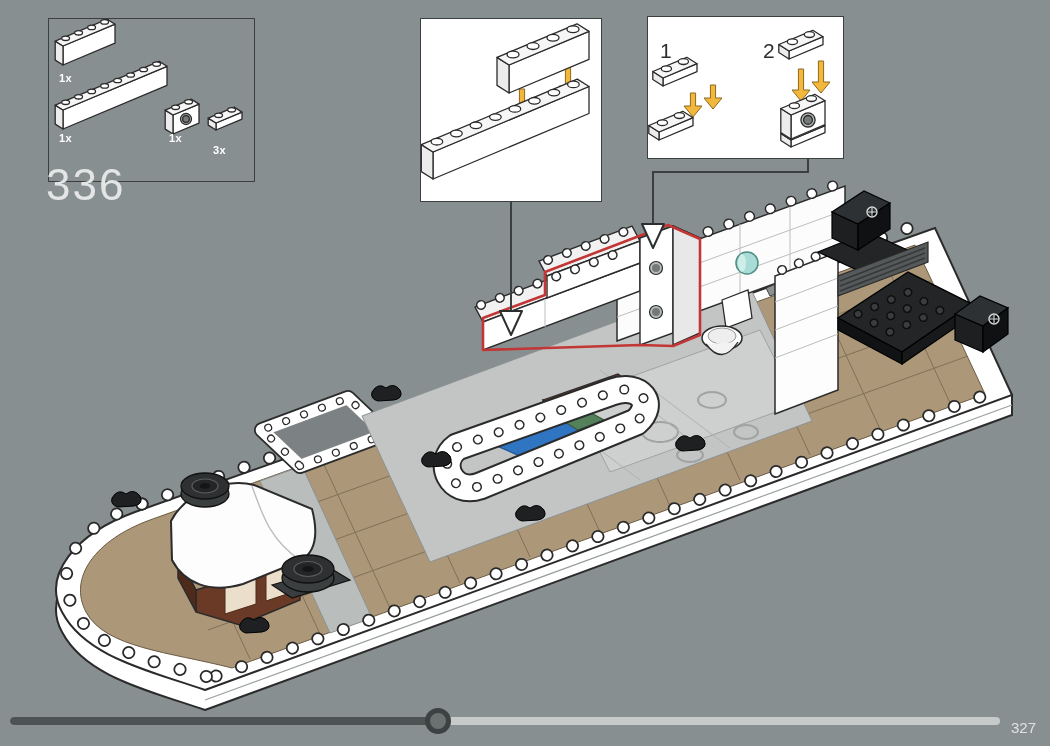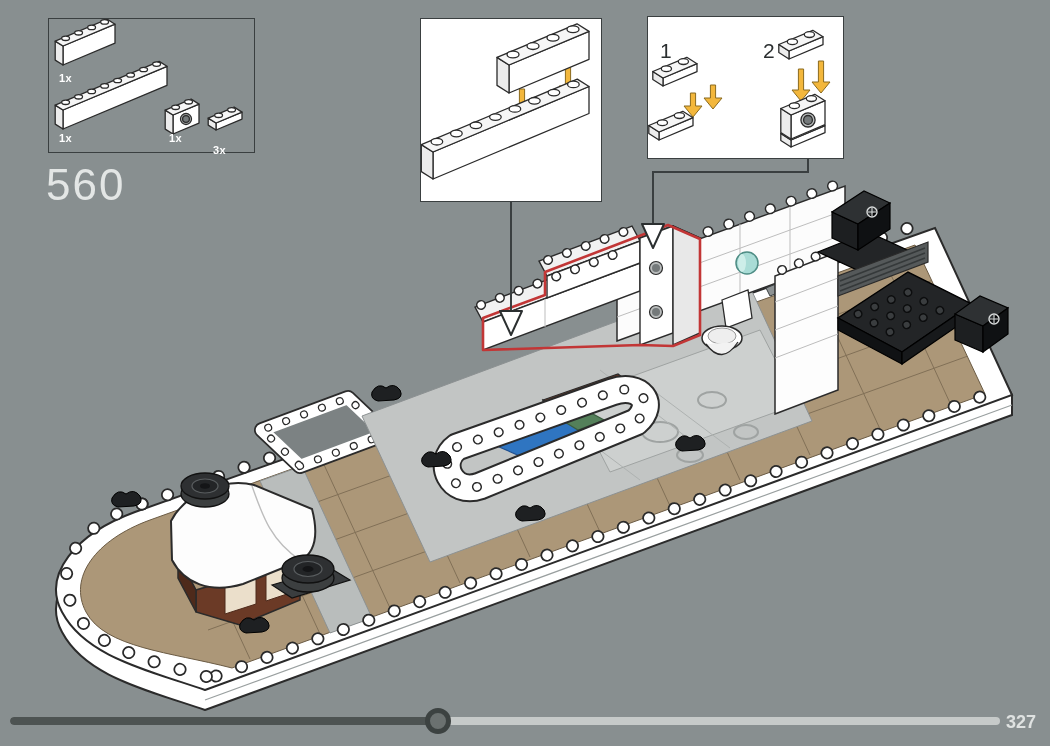--- a/index.html
+++ b/index.html
@@ -1,33 +1,33 @@
 <!DOCTYPE html>
 <html><head>
 <meta charset="utf-8">
 <style>
   html,body{margin:0;padding:0;}
   body{width:1050px;height:746px;overflow:hidden;font-family:"Liberation Sans",sans-serif;background:#888F90;}
   .page{position:relative;width:1050px;height:746px;}
   #scene{position:absolute;left:0;top:0;}
   .panel{position:absolute;border:1.5px solid #3A3F40;box-sizing:border-box;}
-  .parts-box{left:48px;top:18px;width:207px;height:135px;background:transparent;}
+  .parts-box{left:48px;top:18px;width:207px;height:164px;background:transparent;}
   .callout{background:#FFFFFF;}
   .callout-a{left:420px;top:18px;width:182px;height:184px;}
   .callout-b{left:647px;top:16px;width:197px;height:143px;}
   .panel svg{position:absolute;left:0;top:0;}
   .qty-label{position:absolute;color:#FFFFFF;font-size:11px;font-weight:bold;letter-spacing:.5px;}
   .substep-label{position:absolute;color:#2B2F30;font-size:21px;font-weight:400;}
   .step-number{position:absolute;left:46px;top:160px;color:#E3E6E5;font-size:44px;letter-spacing:2px;font-weight:400;}
   .progress-bar{position:absolute;left:0;top:704px;width:1050px;height:36px;}
   .progress-track{position:absolute;left:10px;top:13px;width:990px;height:8px;border-radius:4px;background:#C6CAC9;}
   .progress-fill{position:absolute;left:0;top:0;height:8px;width:428px;border-radius:4px;background:#4D5352;}
   .progress-handle{position:absolute;left:425px;top:4px;width:26px;height:26px;border-radius:50%;
      background:#6B7170;border:5px solid #3C4241;box-sizing:border-box;}
-  .page-number{position:absolute;right:14px;top:8px;color:#DFE2E1;font-size:18px;font-weight:bold;}
+  .page-number{position:absolute;right:14px;top:15px;color:#DFE2E1;font-size:15px;font-weight:normal;}
 </style>
 </head>
 <body>
 
 <div class="page">
 
   <svg id="scene" width="1050" height="746" viewBox="0 0 1050 746">
     <rect x="0" y="0" width="1050" height="746" fill="#888F90"></rect>
 
     <g>
@@ -279,21 +279,21 @@
           <ellipse cx="217.6" cy="114.3" rx="3.9" ry="2.2" fill="#FFFFFF"></ellipse>
           <ellipse cx="230.6" cy="108.8" rx="3.9" ry="2.2" fill="#FFFFFF"></ellipse>
         </g>
       </svg>
     <span class="qty-label" style="left:10px;top:53px">1x</span>
     <span class="qty-label" style="left:10px;top:113px">1x</span>
     <span class="qty-label" style="left:120px;top:113px">1x</span>
     <span class="qty-label" style="left:164px;top:125px">3x</span>
   </div>
 
-  <div class="step-number">560</div>
+  <div class="step-number">336</div>
 
   <div class="panel callout callout-a">
     <svg id="calloutASvg" width="179" height="181" viewBox="420 18 179 181">
         <path stroke="#8A6A1E" stroke-width="1" d="M518.4,88 L523.6,88 L523.6,107 L530,107 L521,118 L512,107 L518.4,107 Z" fill="#F3B73C"></path>
         <path stroke="#8A6A1E" stroke-width="1" d="M564.4,64 L569.6,64 L569.6,85 L576,85 L567,96 L558,85 L564.4,85 Z" fill="#F3B73C"></path>
         <g stroke="#2B2B2B" stroke-width="1.3" stroke-linejoin="round">
           <path fill="#FFFFFF" d="M508.0,92.0L588.0,58.4L588.0,30.4L508.0,64.0Z"></path>
           <path fill="#ECECEC" d="M508.0,92.0L508.0,64.0L496.0,56.4L496.0,84.4Z"></path>
           <path fill="#F6F6F6" d="M508.0,64.0L588.0,30.4L576.0,22.8L496.0,56.4Z"></path>
           <ellipse cx="512.0" cy="53.5" rx="6.0" ry="3.4" fill="#FFFFFF"></ellipse>

